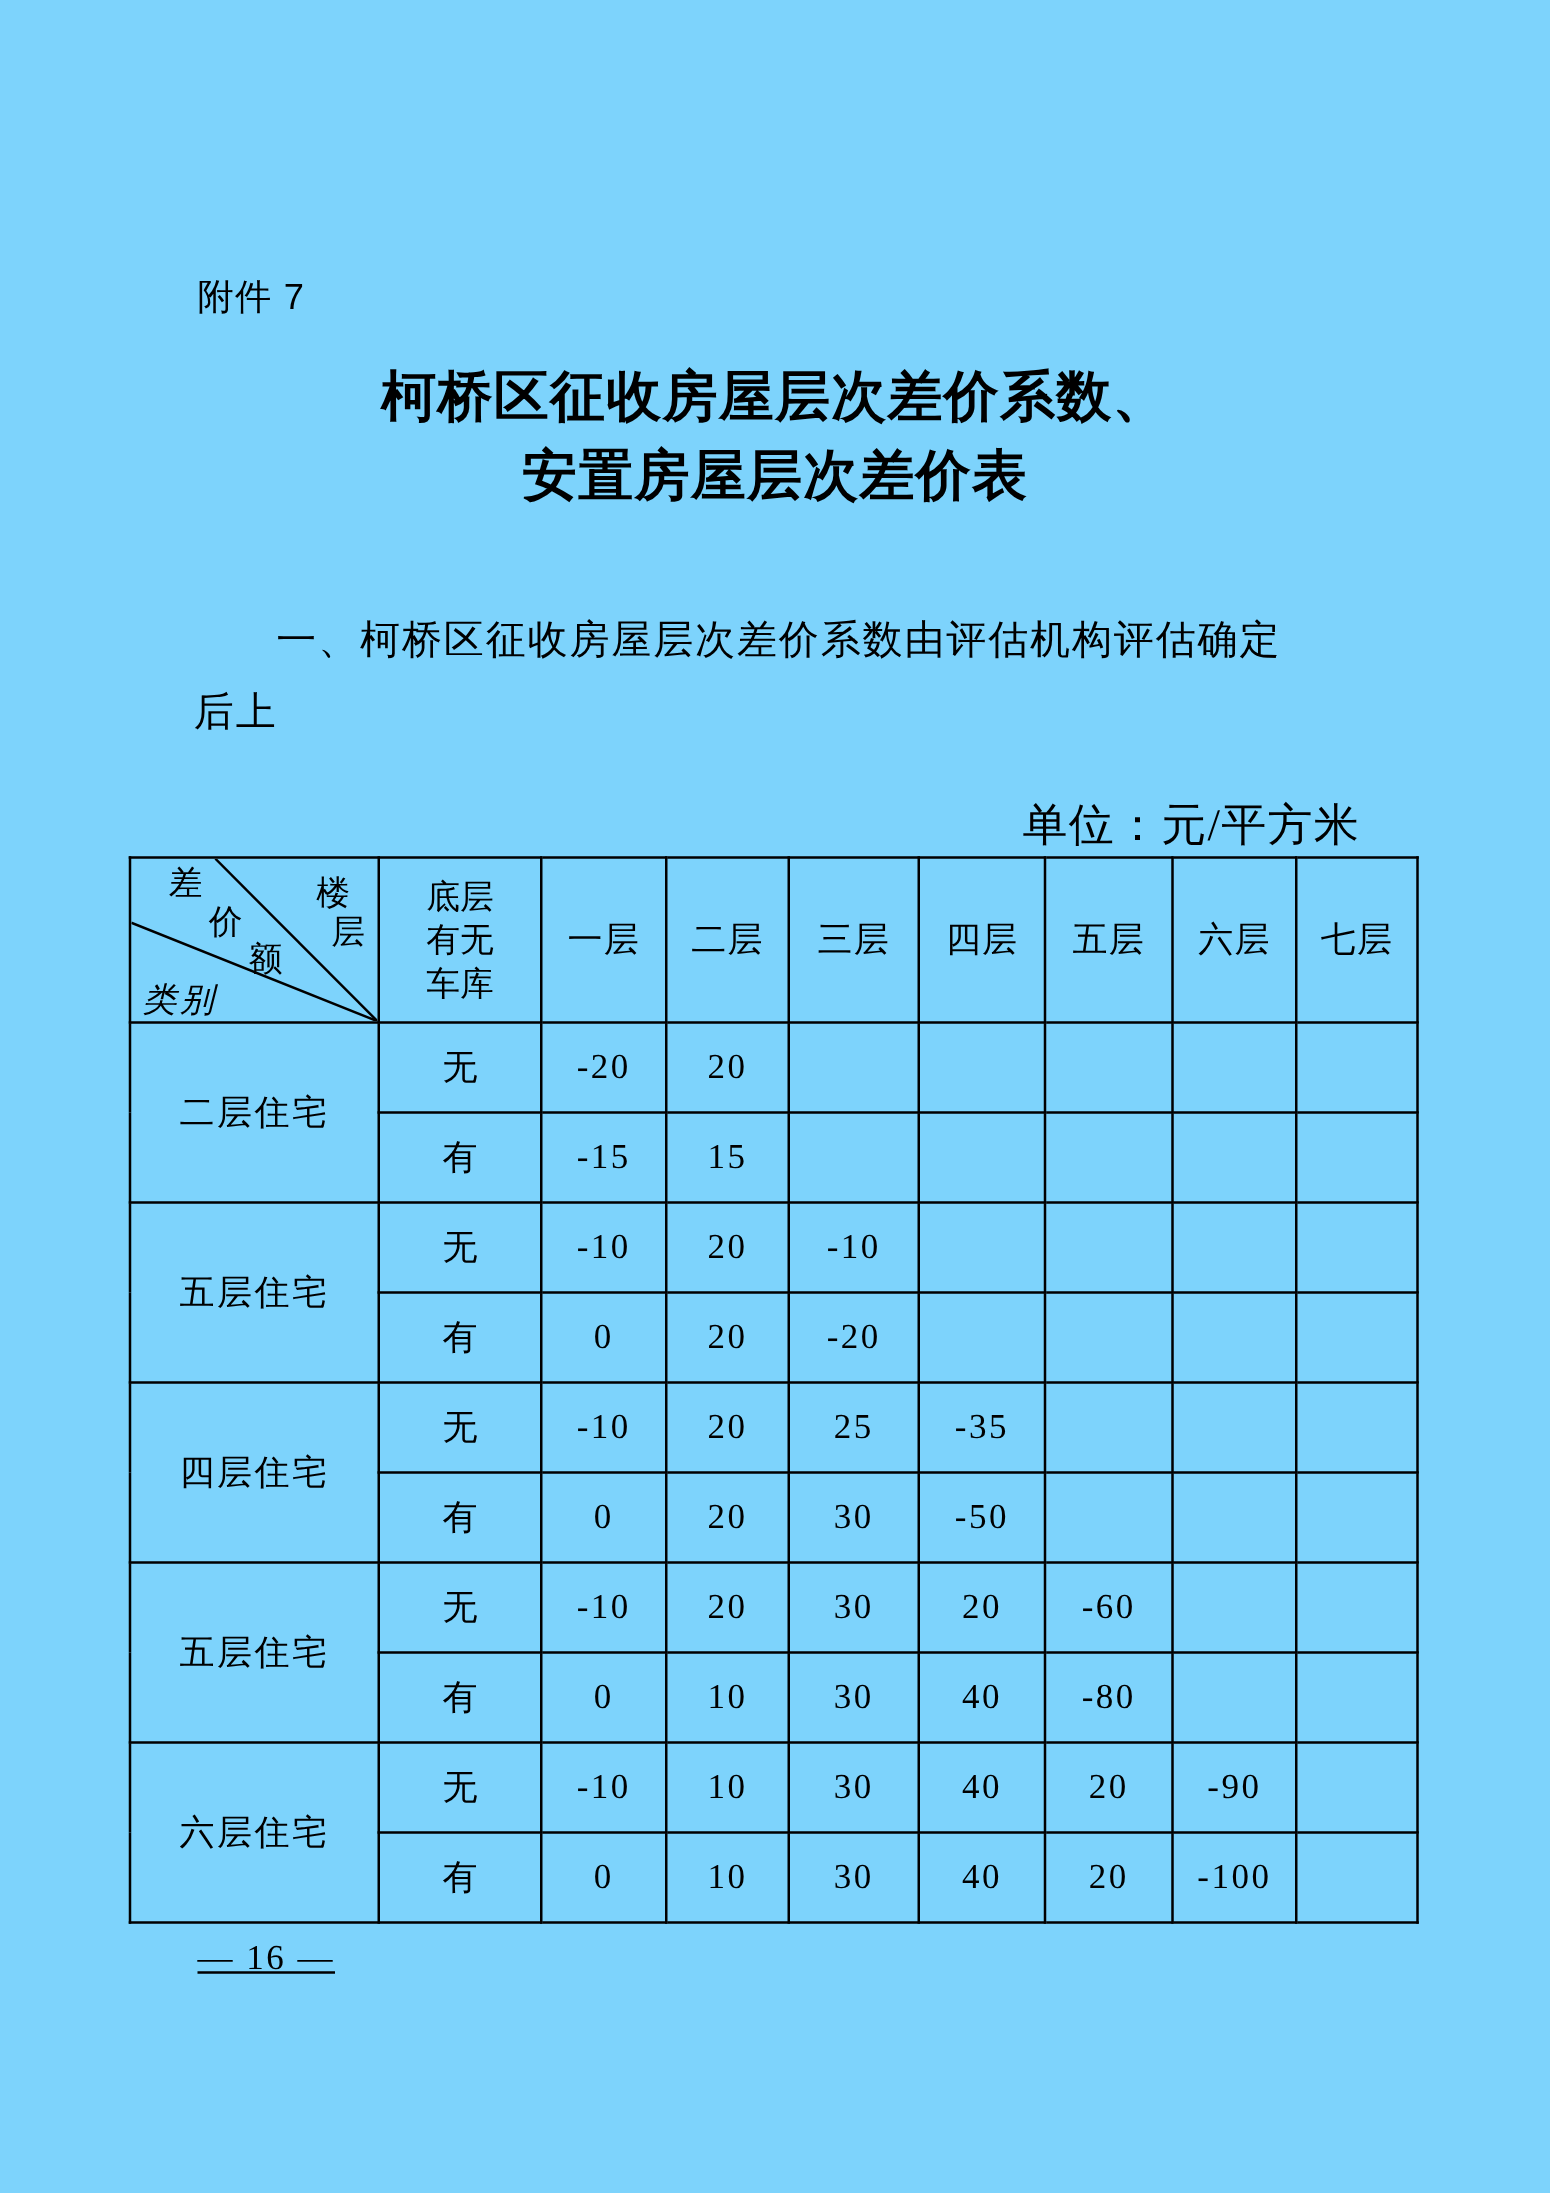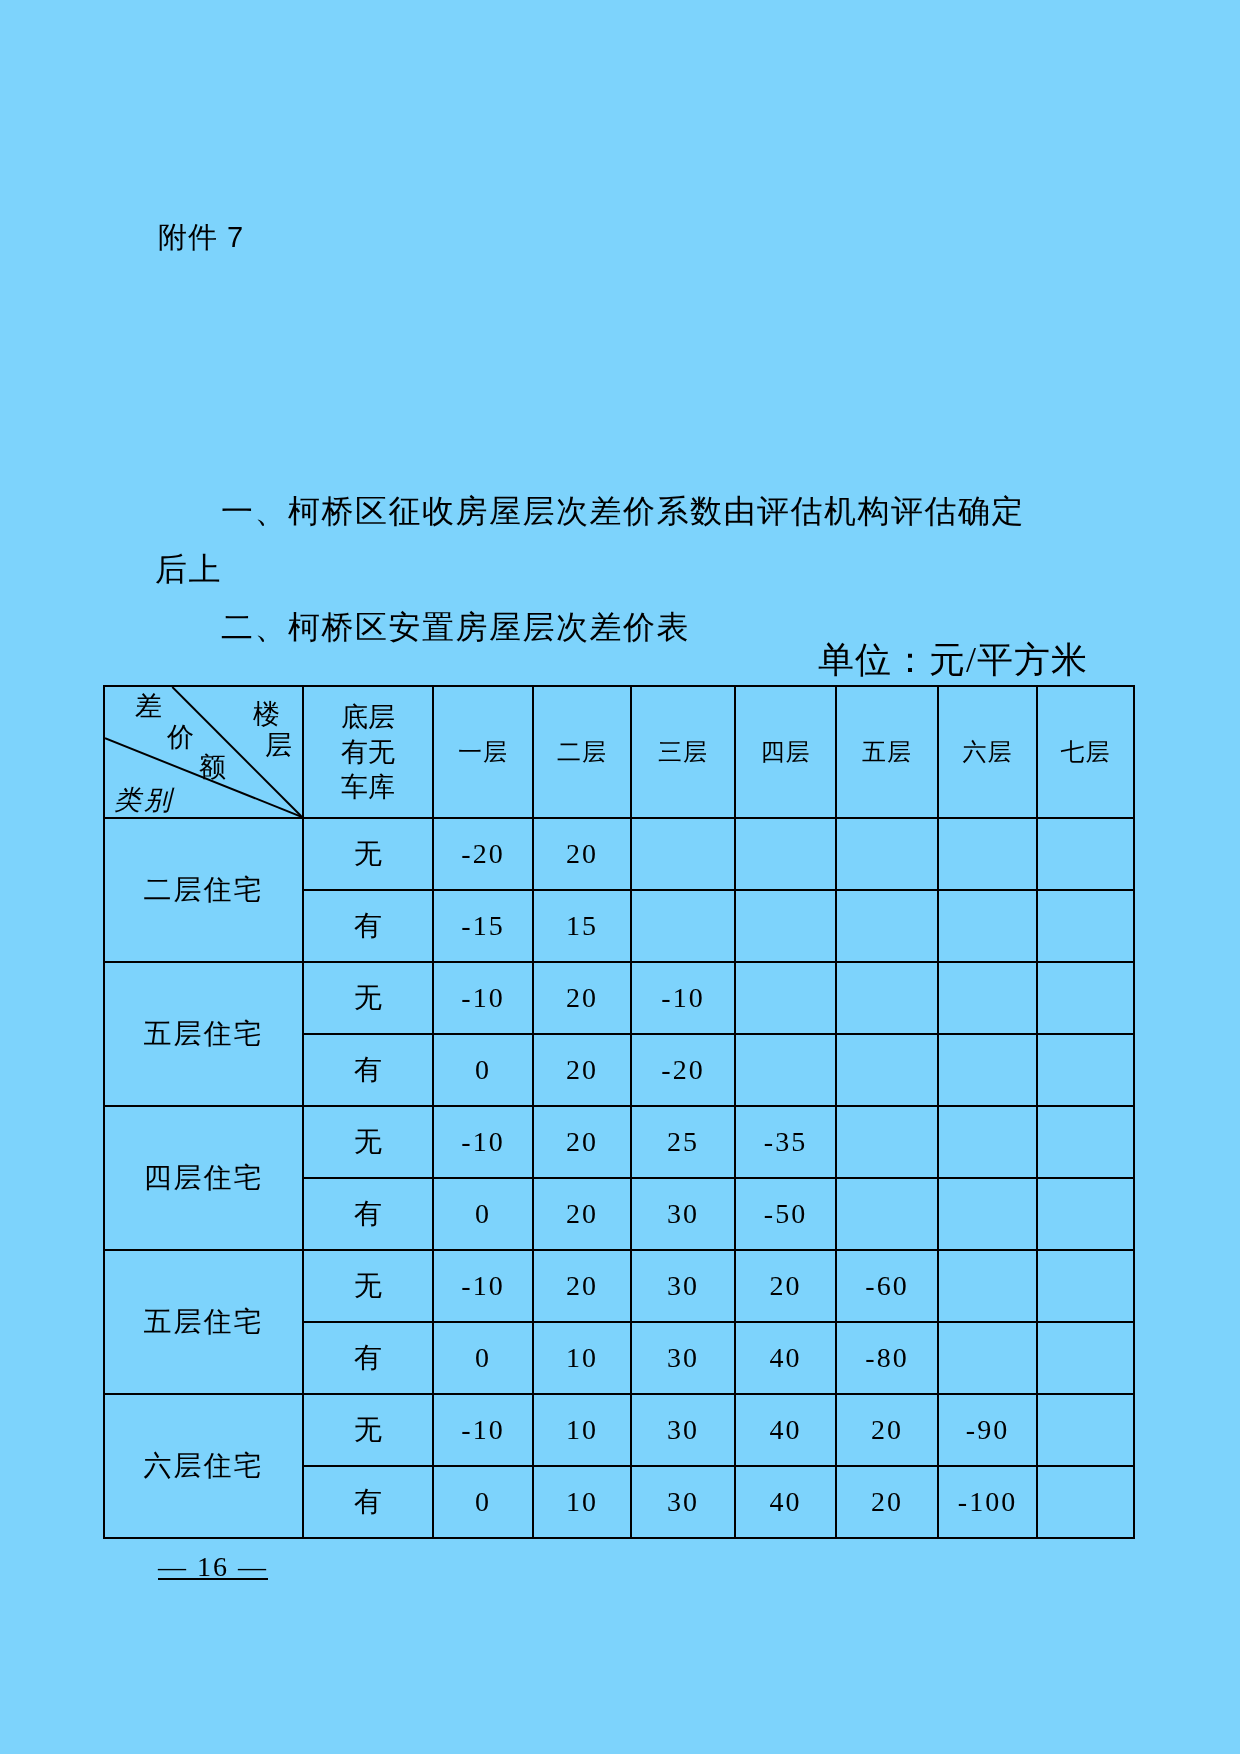--- a/index.html
+++ b/index.html
@@ -18,21 +18,21 @@
     font-size:32px;line-height:58px;letter-spacing:1.5px;}
   .body-text .indent{text-indent:66px;}
   .unit-label{position:absolute;right:152px;top:636px;font-size:36px;letter-spacing:1px;}
 
   table.price{position:absolute;left:103px;top:685px;width:1030px;
     border-collapse:collapse;table-layout:fixed;}
   table.price th,table.price td{border:2px solid #000;padding:0;text-align:center;vertical-align:middle;
     font-weight:normal;overflow:hidden;}
   table.price thead tr{height:132px;}
   table.price tbody tr{height:72px;}
-  .floor-h{font-size:24px;letter-spacing:1px;font-family:Liberation Serif, serif;}
+  .floor-h{font-size:28px;letter-spacing:1px;font-family:Liberation Serif, serif;}
   .garage-h{font-size:27px;line-height:35px;white-space:pre-line;
     font-family:"Liberation Sans","DejaVu Sans",sans-serif;border-radius:28px;}
   td.cat{font-size:28px;letter-spacing:2px;}
   td.gar{font-size:28px;}
   td.v{font-size:28px;letter-spacing:2px;}
 
   th.corner{position:relative;padding:0;}
   .corner-svg{position:absolute;left:0;top:0;width:100%;height:100%;}
   .corner-ch{position:absolute;font-size:27px;line-height:1;
     font-family:"Liberation Sans","DejaVu Sans",sans-serif;}
@@ -45,24 +45,27 @@
 
   .page-number{position:absolute;left:158px;top:1551px;font-size:28px;letter-spacing:2px;text-decoration:underline;}
 </style>
 </head>
 <body>
 
 <div class="page">
 
   <div class="attachment hei">附件 7</div>
 
+  <div class="doc-title hei">
+    <div>柯桥区征收房屋层次差价系数、</div>
+    <div>安置房屋层次差价表</div>
+  </div>
 
   <div class="body-text song">
     <div class="indent">一、柯桥区征收房屋层次差价系数由评估机构评估确定后上</div>
-    <div class="indent">二、柯桥区安置房屋层次差价表</div>
   </div>
 
   <div class="unit-label song">单位：元/平方米</div>
 
   <table class="price">
     <colgroup>
       <col style="width:199px">
         <col style="width:130px">
         <col style="width:100px">
       <col style="width:98px">

